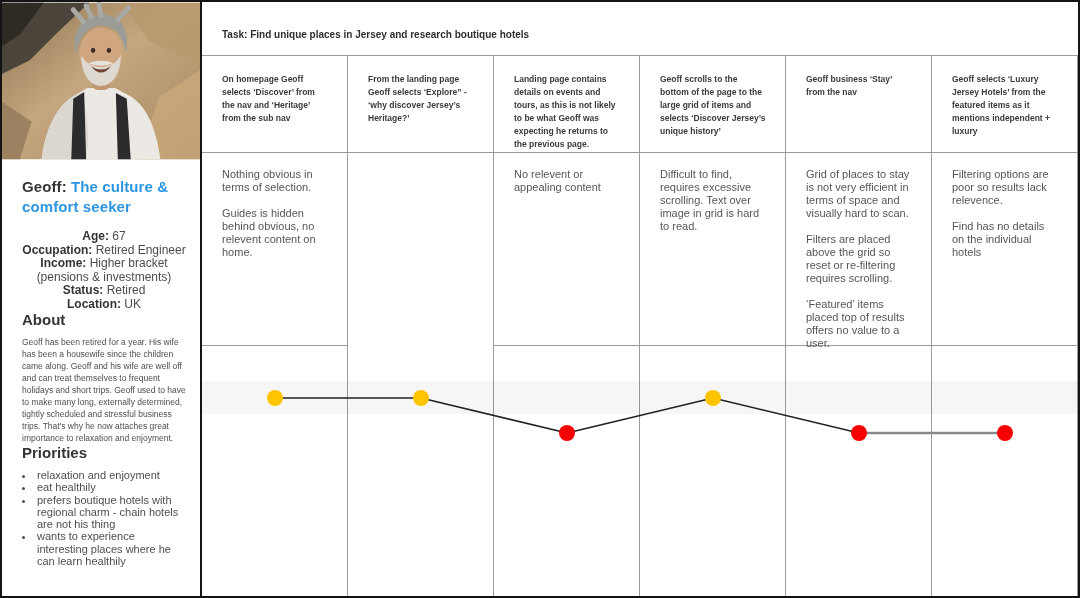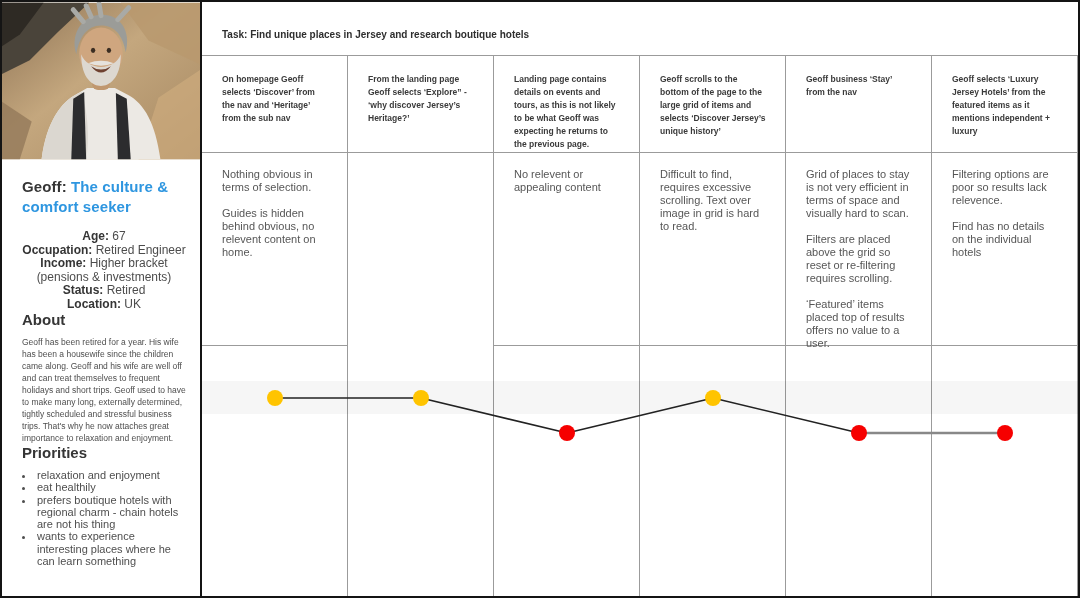--- a/index.html
+++ b/index.html
@@ -96,21 +96,21 @@
       </div>
 
       <div class="section-heading">About</div>
       <div class="about-text">Geoff has been retired for a year. His wife has been a housewife since the children came along. Geoff and his wife are well off and can treat themselves to frequent holidays and short trips. Geoff used to have to make many long, externally determined, tightly scheduled and stressful business trips. That's why he now attaches great importance to relaxation and enjoyment.</div>
 
       <div class="section-heading">Priorities</div>
       <ul class="priorities">
         <li>relaxation and enjoyment</li>
         <li>eat healthily</li>
         <li>prefers boutique hotels with regional charm - chain hotels are not his thing</li>
-        <li>wants to experience interesting places where he can learn something</li>
+        <li>wants to experience interesting places where he can learn healthily</li>
       </ul>
     </div>
   </div>
 
   <div class="main">
 
     <div class="task-bar">
       <span class="task-label">Task: Find unique places in Jersey and research boutique hotels</span>
     </div>
 

